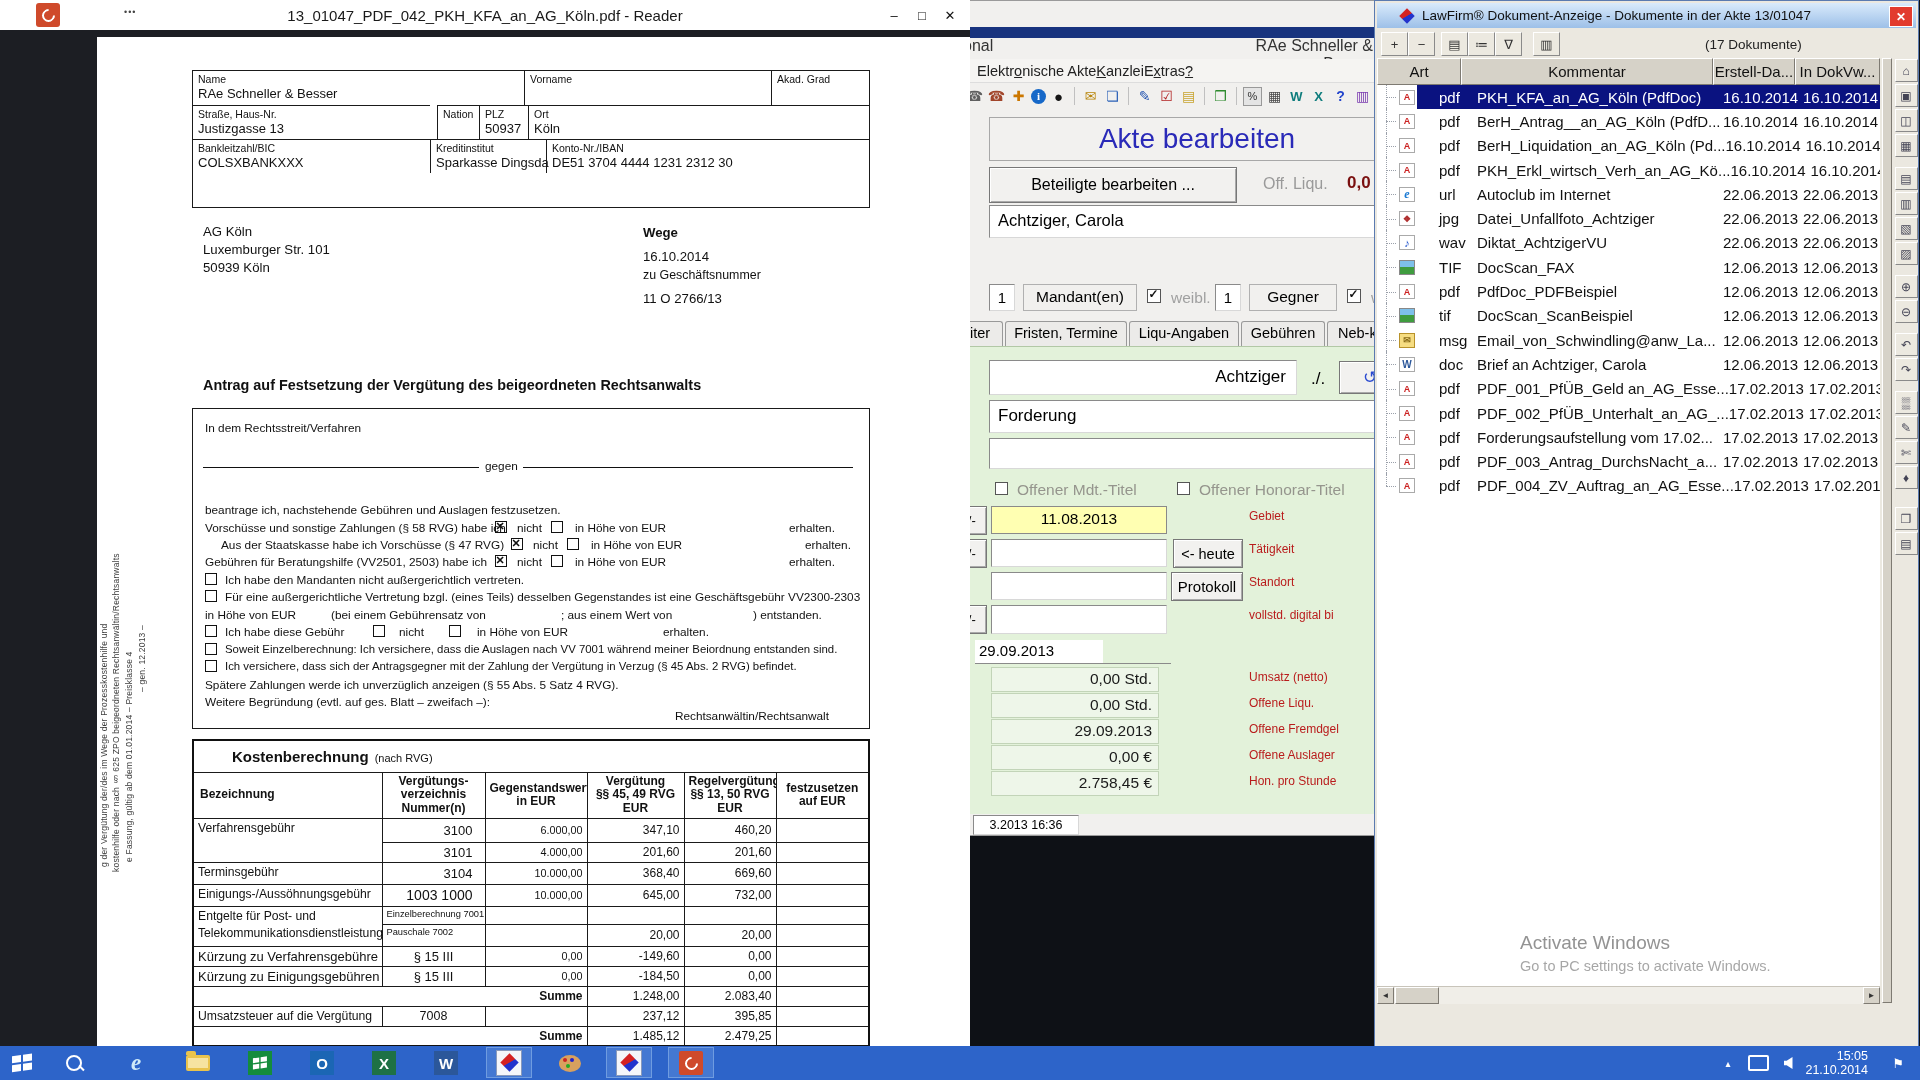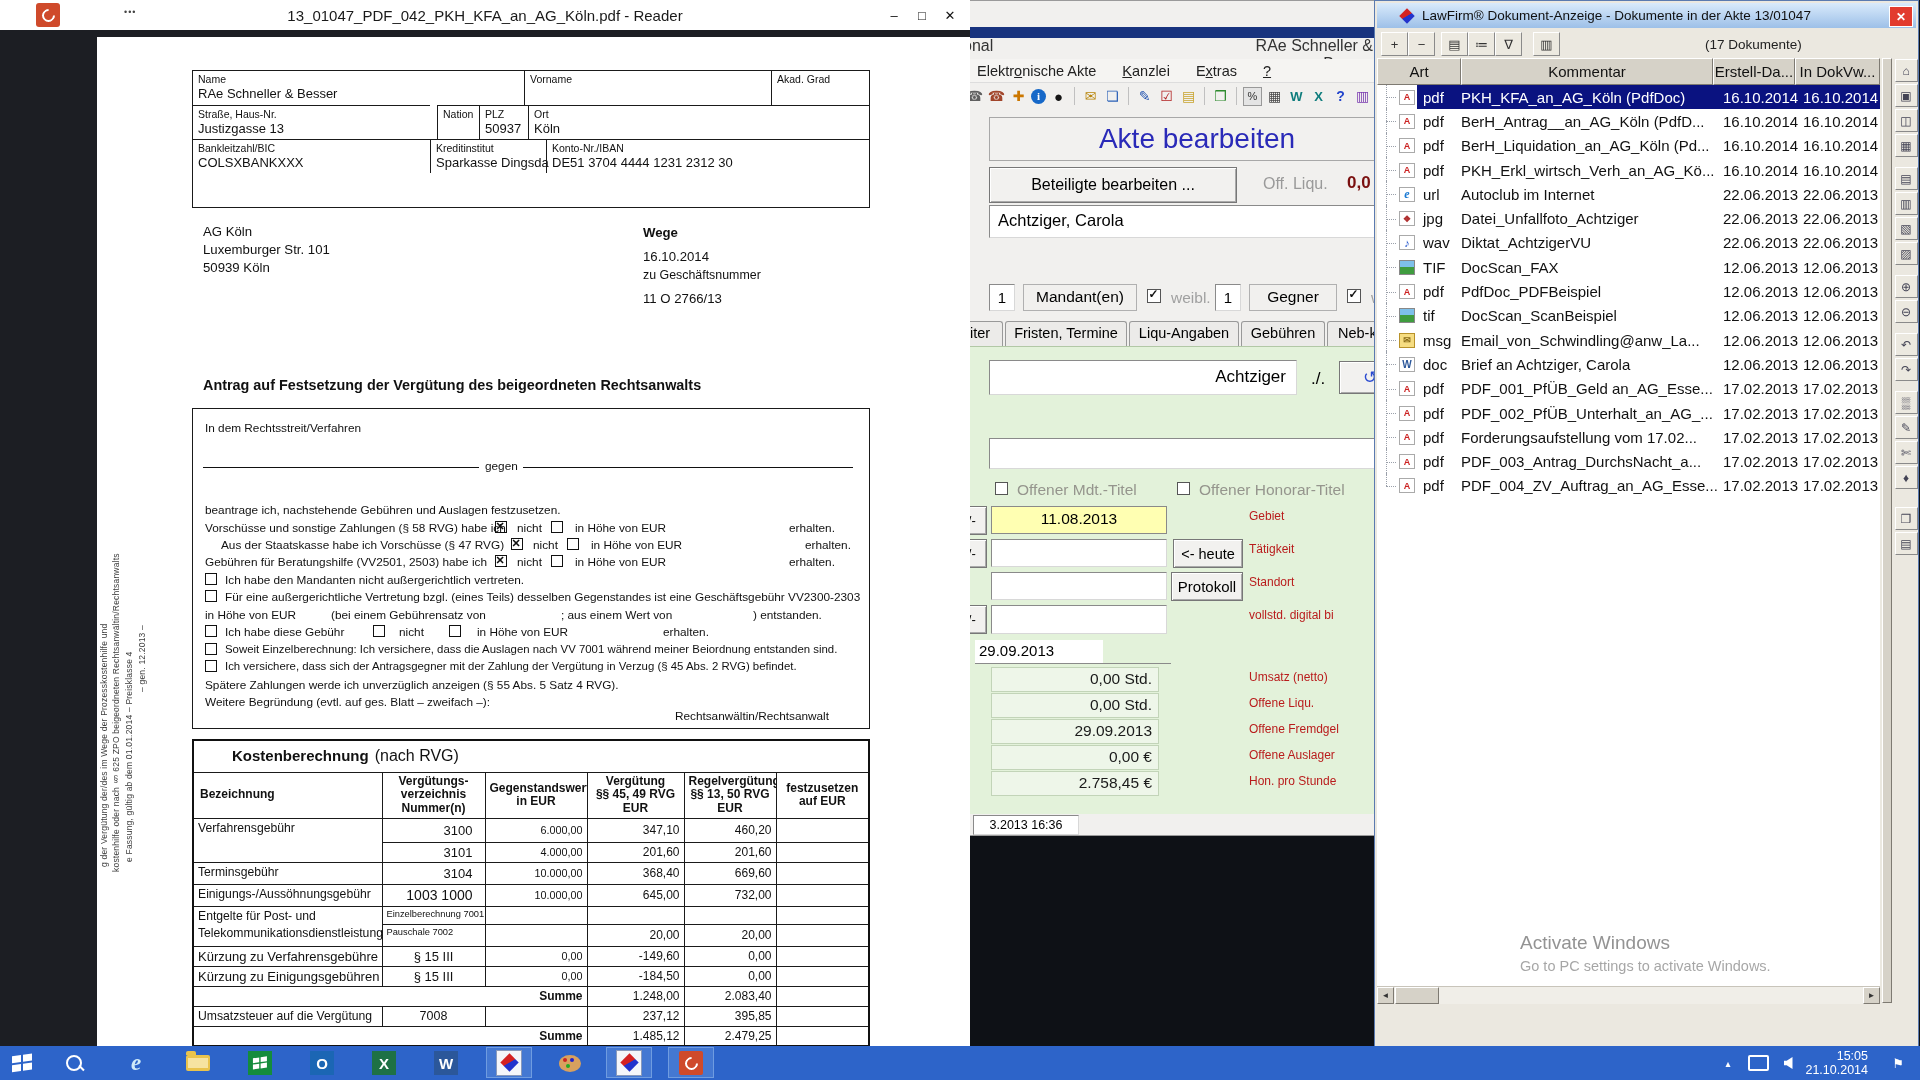--- a/index.html
+++ b/index.html
@@ -27,35 +27,35 @@
   .pf-lab{font-size:10.5px;color:#111}
   .pf-val{font-size:13px;margin-top:1px;white-space:nowrap}
   .pdf-line{font-size:11.8px;white-space:nowrap}
   .cb{display:inline-block;width:12px;height:12px;border:1.6px solid #111;box-sizing:border-box;position:absolute}
   .cb.x::before{content:"✕";position:absolute;left:-0.5px;top:-2.5px;font-size:11px;font-weight:bold}
   .vt{position:absolute;writing-mode:vertical-rl;transform:rotate(180deg);font-size:8.5px;color:#3c3c3c;white-space:nowrap;letter-spacing:.2px}
   
   table.ct{border-collapse:collapse;table-layout:fixed;width:676px;border:2px solid #111}
   .ct td,.ct th{border:1px solid #1a1a1a;padding:0 4px;box-sizing:border-box;overflow:hidden}
   .ct-title{font-size:15px;font-weight:bold;padding-left:38px !important}
-  .ct-title .sfx{font-weight:normal;font-size:16px;margin-left:6px}
+  .ct-title .sfx{font-weight:normal;font-size:11px;margin-left:6px}
   .ct th{font-size:12px;font-weight:bold;text-align:center;white-space:pre-line;line-height:1.12;vertical-align:middle}
   .c-bez{font-size:12.2px;vertical-align:top;padding-top:2px !important;white-space:nowrap}
   .c-vv{font-size:13px;text-align:right;padding-right:12px !important;vertical-align:middle}
   .c-vvs{font-size:9.3px;text-align:left;vertical-align:top;padding-top:2px !important;white-space:nowrap}
   .c-vvm{font-size:13px;text-align:center;vertical-align:middle}
   .c-gw{font-size:10.8px;text-align:right;vertical-align:middle}
   .c-m{font-size:12px;text-align:right;vertical-align:middle}
   .c-sum{font-size:12px;font-weight:bold;text-align:right;vertical-align:middle}
   .nb{border-bottom:none !important}.nt{border-top:none !important}
   
   #mainapp{left:948px;top:0;width:662px;height:836px;background:#f1f0ee;z-index:1;border:1px solid #9a9a9a}
   #ma-bluestrip{position:absolute;left:0;top:26px;width:100%;height:11px;background:#18337e}
   .ma-ttext{position:absolute;top:36px;font-size:16px;color:#333}
-  #ma-menubar{position:absolute;left:0;top:58px;width:100%;height:24px;background:#f5f4f2;border-bottom:1px solid #ddd;display:flex;align-items:center;padding-left:28px;box-sizing:border-box;gap:26px;font-size:14.5px;color:#222}
+  #ma-menubar{position:absolute;left:0;top:58px;width:100%;height:24px;background:#f5f4f2;border-bottom:1px solid #ddd;display:flex;align-items:center;padding-left:28px;box-sizing:border-box;font-size:14.5px;color:#222}
   .menu-item .u{text-decoration:underline}
   #ma-toolbar{position:absolute;left:16px;top:83px;height:24px;display:flex;align-items:center;gap:3px}
   .mi{width:19px;height:20px;display:flex;align-items:center;justify-content:center;font-size:14px}
   .msep{width:1px;height:18px;background:#c0c0c0;margin:0 3px}
   .mi-phone::before{content:"☎";color:#5f5f5f}
   .mi-phone2::before{content:"☎";color:#a1452a}
   .mi-tools::before{content:"✚";color:#cc7700}
   .mi-info{background:#1668c8;border-radius:50%;width:15px;height:15px}
   .mi-info::before{content:"i";color:#fff;font-size:11px;font-weight:bold;font-family:"Liberation Serif",serif}
   .mi-ball::before{content:"●";color:#151515;font-size:15px}
@@ -102,21 +102,21 @@
   .f-pdf span{color:#cc2222;font-size:9px}
   .f-url span{color:#1a7ad4;font-size:12px;font-family:"Liberation Serif",serif;font-style:italic}
   .f-jpg span{color:#b03030;font-size:9px}
   .f-wav span{color:#2255cc;font-size:11px}
   .f-tif{background:linear-gradient(#7ec0ea 45%,#3f9c3f 45%);border:1px solid #888}
   .f-msg{border:1px solid #b8922a;background:#f6dd82}
   .f-msg span{color:#8a6d1a;font-size:9px}
   .f-doc span{color:#2b579a;font-size:10px}
   .rseg{flex:1;display:flex;align-items:center;height:100%;font-size:15px;color:#111}
   .rseg.sel{background:#0a1280;color:#fff}
-  .rtype{width:38px;flex:none;padding-left:6px}
+  .rtype{width:38px;flex:none;padding-left:22px}
   .rcom{flex:1;white-space:nowrap;overflow:hidden}
   .rd1{width:80px;flex:none}.rd2{width:77px;flex:none}
   #dv-split{position:absolute;left:507px;top:57px;width:10px;height:945px;background:#d6d2c8;border:1px solid;border-color:#fff #7e7a72 #7e7a72 #fff;box-sizing:border-box}
   #dv-side{position:absolute;left:519px;top:58px;width:24px}
   .sb{width:23px;height:23px;margin:0 auto 2px;background:#ece9e0;border:1px solid;border-color:#fff #8a8a8a #8a8a8a #fff;display:flex;align-items:center;justify-content:center;font-size:12px;color:#445;box-sizing:border-box}
   .sgap{height:8px}
   #dv-hscroll{position:absolute;left:2px;top:985px;width:503px;height:17px;background:#f0eee8;border-top:1px solid #c8c4ba}
   .scr-btn{position:absolute;top:0;width:17px;height:17px;background:#d6d2c8;border:1px solid;border-color:#fff #7e7a72 #7e7a72 #fff;box-sizing:border-box;font-size:8px;color:#333;display:flex;align-items:center;justify-content:center}
   #dv-thumb{position:absolute;left:18px;top:0;width:44px;height:17px;background:#d6d2c8;border:1px solid;border-color:#fff #7e7a72 #7e7a72 #fff;box-sizing:border-box}
   
@@ -213,20 +213,21 @@
     </div>
   <div class="tab" style="left:378px;width:88px">
       <span><span>Neb-</span><span class="u">k</span><span>oste</span></span>
     </div>
   <style>.tab{top:320px}</style>
 
   <div id="ma-green">
     <div class="abs field" style="left:40px;top:13px;width:308px;height:35px;font-size:17px;text-align:right;padding:6px 10px 0 0">Achtziger</div>
     <span class="abs" style="left:362px;top:22px;font-size:17px">./.</span>
     <div class="abs btn3d" style="left:390px;top:14px;width:62px;height:33px;font-size:17px;color:#2a4ad0">↺</div>
+    <div class="abs field" style="left:40px;top:53px;width:612px;height:33px;font-size:17px;padding:5px 8px">Forderung</div>
     <div class="abs field" style="left:40px;top:91px;width:612px;height:31px"></div>
     <span class="mcb" style="left:46px;top:135px;width:13px;height:13px"></span>
     <span class="abs gray" style="left:68px;top:134px;font-size:15.5px;color:#95958d">Offener Mdt.-Titel</span>
     <span class="mcb" style="left:228px;top:135px;width:13px;height:13px"></span>
     <span class="abs gray" style="left:250px;top:134px;font-size:15.5px;color:#95958d">Offener Honorar-Titel</span>
 
     <div class="abs btn3d" style="left:0;top:159px;width:38px;height:29px;font-size:13px">+/-</div>
     <div class="abs" style="left:42px;top:159px;width:176px;height:28px;background:#ffffb2;border:1px solid #8a8a8a;box-sizing:border-box;text-align:center;font-size:15.5px;padding-top:3px">11.08.2013</div>
     <span class="statl" style="top:162px">Gebiet</span>
 

